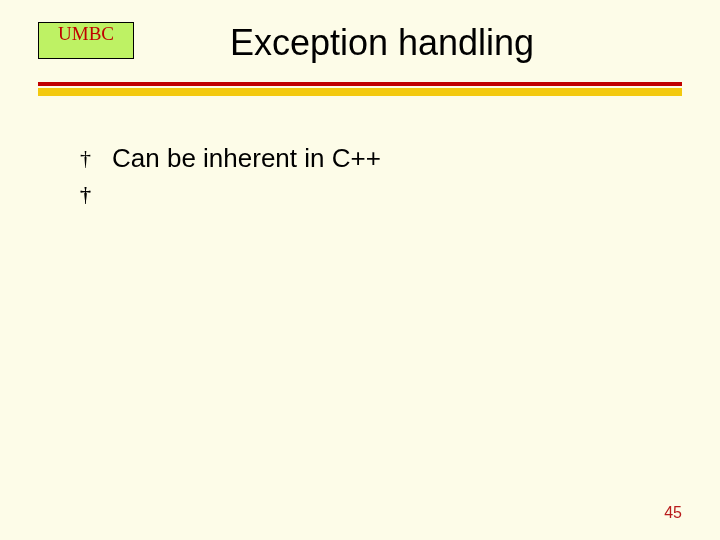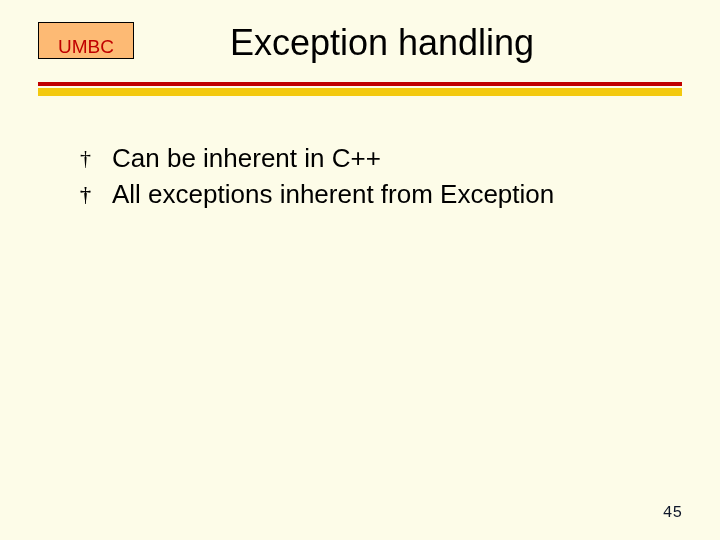--- a/index.html
+++ b/index.html
@@ -17,25 +17,25 @@
     position: relative;
     padding-top: 22px;
   }
   .logo-box {
     position: absolute;
     left: 38px;
     top: 22px;
     width: 94px;
     height: 35px;
     border: 1.5px solid #000;
-    background: #fdba74;
+    background: #bef264;
     display: flex;
-    align-items: flex-end;
+    align-items: flex-start;
     justify-content: center;
-    font-family: Liberation Sans, sans-serif;
+    font-family: Liberation Serif, serif;
     font-size: 19px;
     color: #c00000;
     z-index: 2;
   }
   .title {
     text-align: center;
     font-family: "Comic Sans MS", "Comic Sans", cursive, sans-serif;
     font-size: 36px;
     font-weight: normal;
     color: #000;
@@ -74,23 +74,23 @@
     left: 0;
     top: 2px;
     font-family: "Times New Roman", Times, serif;
     font-size: 22px;
     color: #000;
   }
   .page-num {
     position: absolute;
     right: 38px;
     bottom: 18px;
-    font-family: Liberation Mono, monospace;
+    font-family: Liberation Sans, sans-serif;
     font-size: 16px;
-    color: #0f172a;
+    color: #b91c1c;
   }
 </style>
 </head>
 <body>
 
 <div class="header">
   <div class="logo-box">
     <span>UMBC</span>
   </div>
   <h1 class="title">Exception handling</h1>
@@ -104,18 +104,17 @@
   <ul class="bullets">
     <li>
       <span class="dagger">†</span>
       <span>Can be inherent in C++</span>
     </li>
     <li>
       <span class="dagger">†</span>
     </li>
     <li>
       <span class="dagger">†</span>
-      <span>All exceptions inherent from Exception</span>
     </li>
   </ul>
 </div>
 
 <div class="page-num">45</div>
 
 </body></html>

